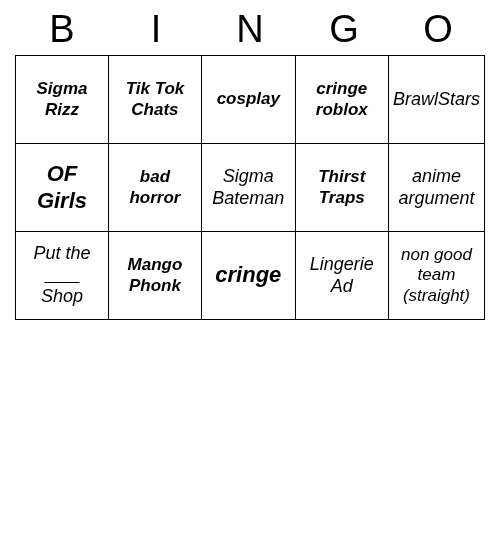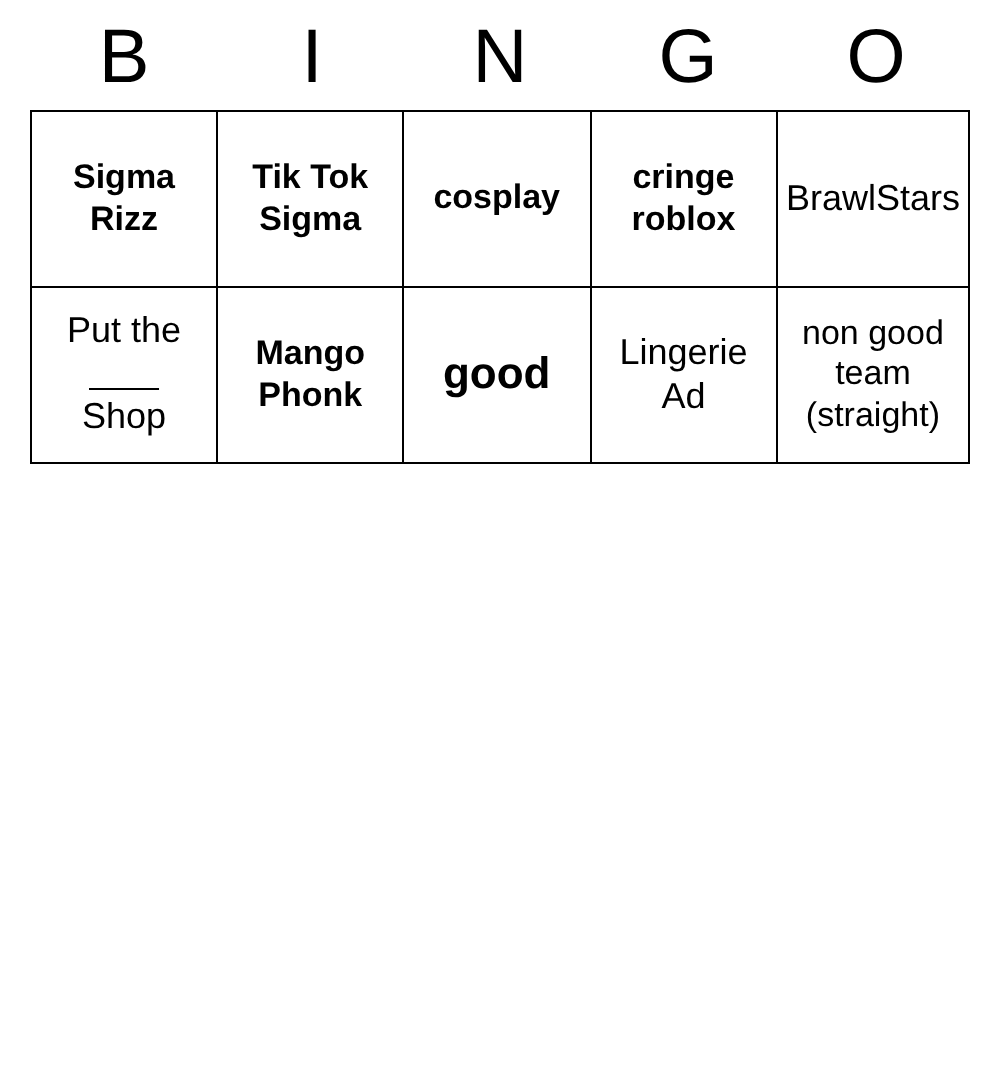--- a/index.html
+++ b/index.html
@@ -30,20 +30,21 @@
     .bingo-title-letter {
       font-size: 38px;
       font-weight: normal;
       width: 86px;
       text-align: center;
     }
 
     .bingo-grid {
       border-collapse: collapse;
       width: 470px;
+      font-style: italic;
     }
 
     .bingo-grid td {
       border: 1.5px solid #000;
       width: 94px;
       height: 88px;
       text-align: center;
       vertical-align: middle;
       padding: 4px;
       line-height: 1.2;
@@ -80,34 +81,41 @@
   <span class="bingo-title-letter">N</span>
   <span class="bingo-title-letter">G</span>
   <span class="bingo-title-letter">O</span>
 </div>
 
 <table class="bingo-grid">
 
   <tbody>
       <tr>
     <td><span class="cell-medium">Sigma Rizz</span></td>
-    <td><span class="cell-medium">Tik Tok Sigma</span></td>
+    <td><span class="cell-medium">Tik Tok Chats</span></td>
     <td><span class="cell-medium">cosplay</span></td>
     <td><span class="cell-medium">cringe roblox</span></td>
     <td><span class="cell-small">BrawlStars</span></td>
   </tr>
 
+  <tr>
+    <td><span class="cell-large">OF Girls</span></td>
+    <td><span class="cell-medium">bad horror</span></td>
+    <td><span class="cell-small">Sigma Bateman</span></td>
+    <td><span class="cell-medium">Thirst Traps</span></td>
+    <td><span class="cell-small">anime argument</span></td>
+  </tr>
 
 
 
   <tr>
     <td>
       <span class="cell-small">Put the</span><br>
       <span class="cell-small underline-text">&nbsp;&nbsp;&nbsp;&nbsp;&nbsp;&nbsp;&nbsp;</span><br>
       <span class="cell-small">Shop</span>
     </td>
     <td><span class="cell-medium">Mango Phonk</span></td>
-    <td><span class="cell-large">good</span></td>
+    <td><span class="cell-large">cringe</span></td>
     <td><span class="cell-small">Lingerie Ad</span></td>
     <td><span class="cell-xsmall">non good team (straight)</span></td>
   </tr>
 </tbody>
   </table>
 
 </body></html>

